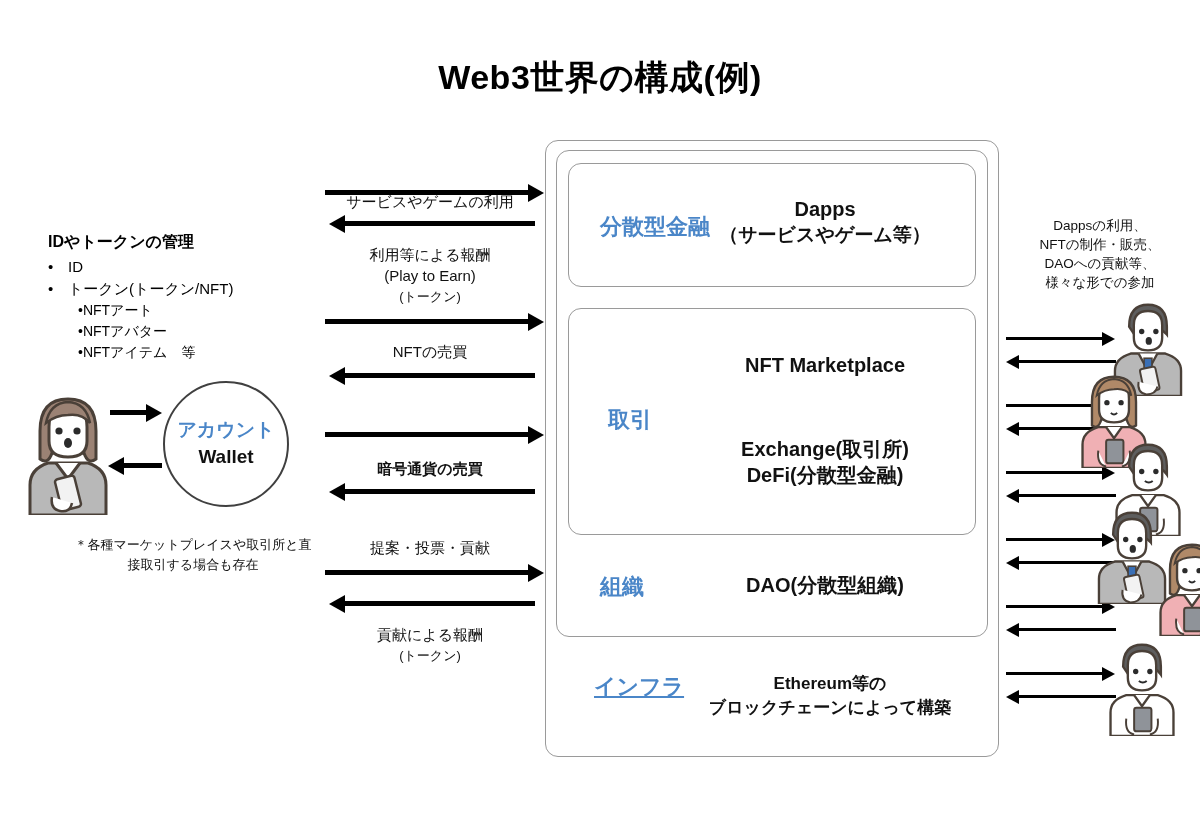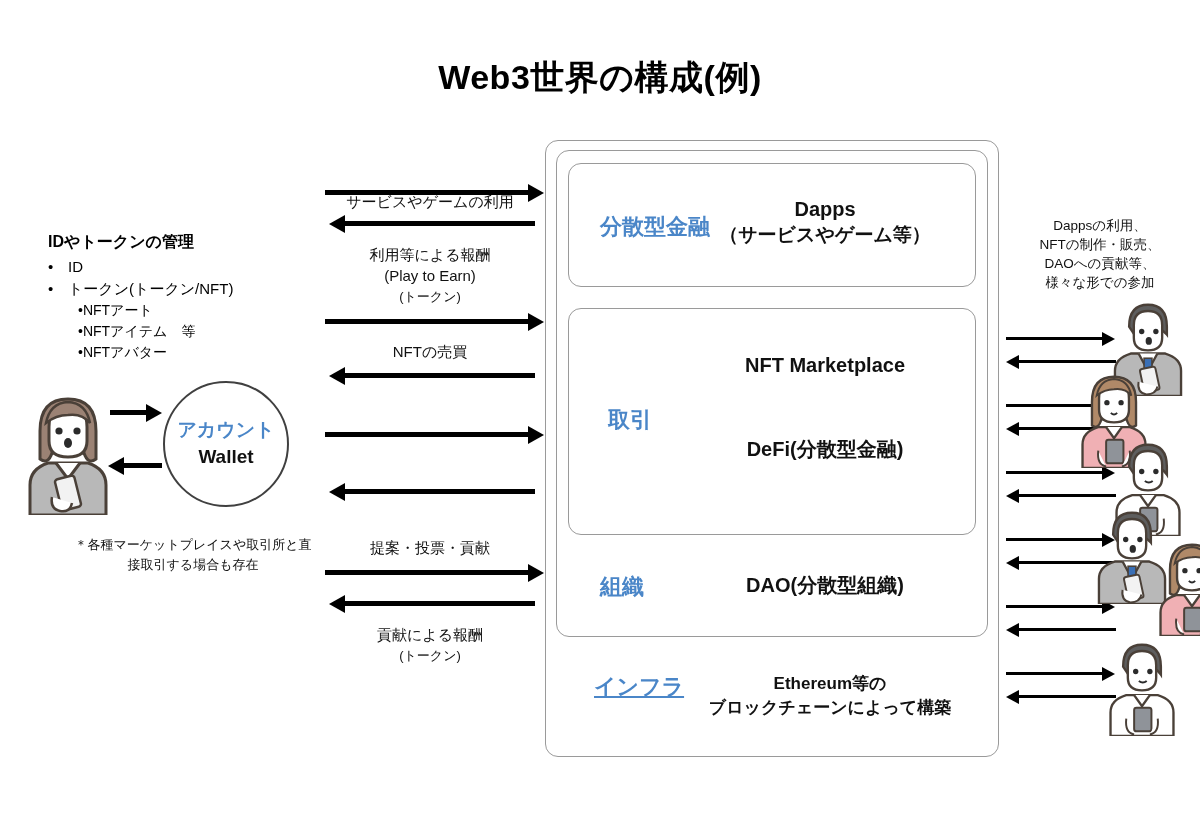--- a/index.html
+++ b/index.html
@@ -110,24 +110,24 @@
     </div>
     <div class="bullet-l1">
       <span class="dot">•</span>
       <span>トークン(トークン/NFT)</span>
     </div>
     <div id="left-sub">
       <div class="bullet-l2">
         <span>•</span><span>NFTアート</span>
       </div>
       <div class="bullet-l2">
-        <span>•</span><span>NFTアイテム　等</span>
+        <span>•</span><span>NFTアバター</span>
       </div>
       <div class="bullet-l2">
-        <span>•</span><span>NFTアバター</span>
+        <span>•</span><span>NFTアイテム　等</span>
       </div>
     </div>
   </div>
 
   <div class="abs" id="footnote">＊各種マーケットプレイスや取引所と直接取引する場合も存在</div>
 
   <svg class="abs person" style="left:16px;top:393px;" width="104" height="122" viewBox="0 0 104 122">
 
     <path d="M14 122 L14 92 Q14 76 32 70 L72 70 Q90 76 90 92 L90 122 Z" fill="#b8b8b8" stroke="#4a4038" stroke-width="3"></path>
 
@@ -165,20 +165,21 @@
 
   <div class="layer-label" id="lbl-service">分散型金融</div>
   <div class="layer-body" id="body-service">
     <div>Dapps</div>
     <div class="sub">（サービスやゲーム等）</div>
   </div>
 
   <div class="layer-label" id="lbl-trade">取引</div>
   <div class="layer-body" id="body-trade-1">NFT Marketplace</div>
   <div class="layer-body" id="body-trade-2">
+    <div>Exchange(取引所)</div>
     <div>DeFi(分散型金融)</div>
   </div>
 
   <div class="layer-label" id="lbl-org">組織</div>
   <div class="layer-body" id="body-org">DAO(分散型組織)</div>
 
   <div class="layer-label" id="lbl-infra">インフラ</div>
   <div class="layer-body" id="body-infra">
     <div>Ethereum等の</div>
     <div>ブロックチェーンによって構築</div>
@@ -200,20 +201,21 @@
   <div class="abs arrow-head head-right" style="left:528px;top:312.5px;"></div>
 
   <div class="arrow-label abs" style="left:320px;top:341px;width:220px;">NFTの売買</div>
 
   <div class="abs arrow-line" style="left:345px;top:373px;width:190px;"></div>
   <div class="abs arrow-head head-left" style="left:329px;top:366.5px;"></div>
 
   <div class="abs arrow-line" style="left:325px;top:432px;width:205px;"></div>
   <div class="abs arrow-head head-right" style="left:528px;top:425.5px;"></div>
 
+  <div class="arrow-label abs b" style="left:320px;top:458px;width:220px;">暗号通貨の売買</div>
 
   <div class="abs arrow-line" style="left:345px;top:489px;width:190px;"></div>
   <div class="abs arrow-head head-left" style="left:329px;top:482.5px;"></div>
 
   <div class="arrow-label abs" style="left:320px;top:537px;width:220px;">提案・投票・貢献</div>
   <div class="abs arrow-line" style="left:325px;top:570px;width:205px;"></div>
   <div class="abs arrow-head head-right" style="left:528px;top:563.5px;"></div>
 
   <div class="abs arrow-line" style="left:345px;top:601px;width:190px;"></div>
   <div class="abs arrow-head head-left" style="left:329px;top:594.5px;"></div>

